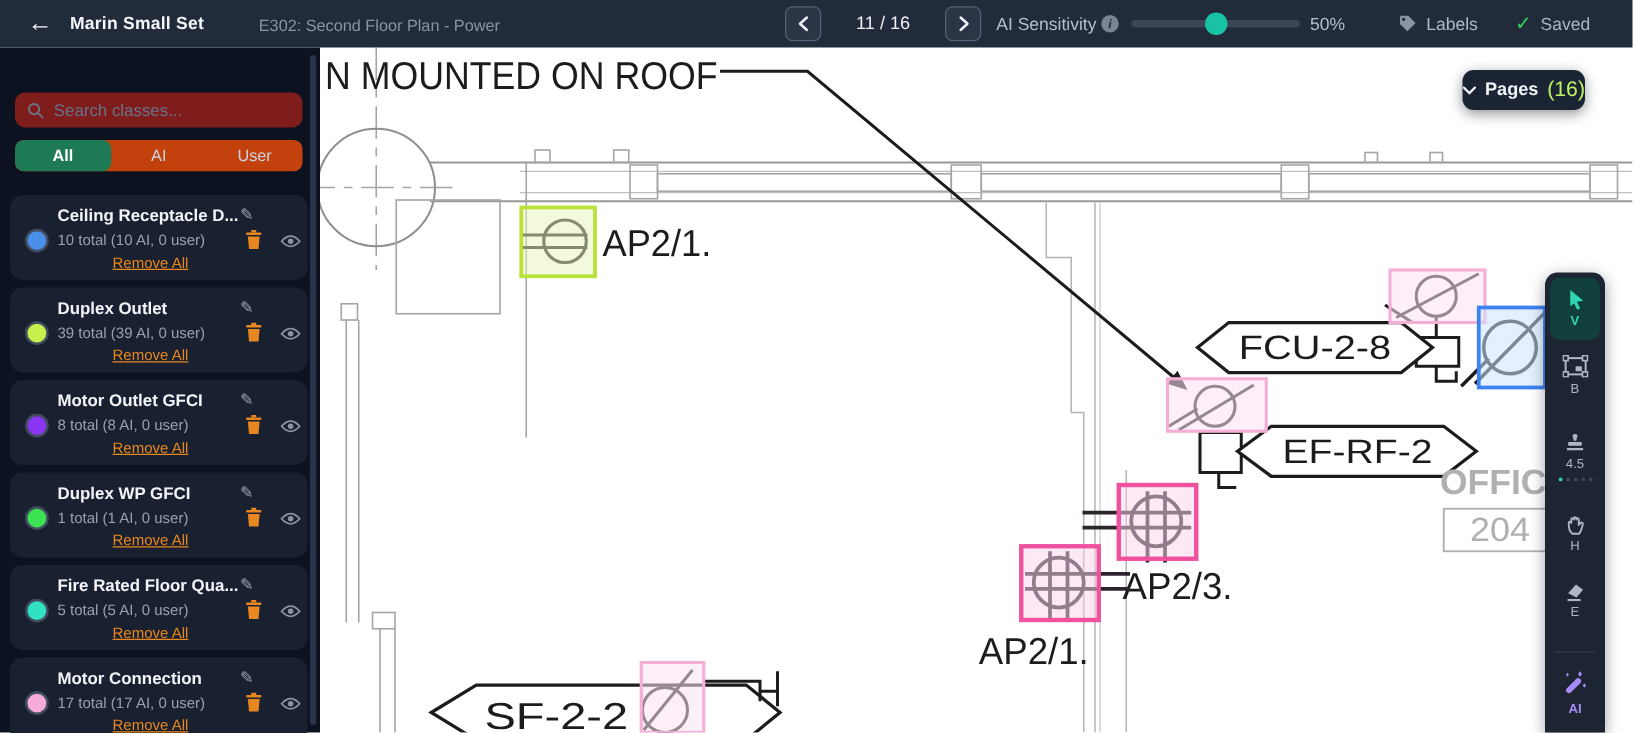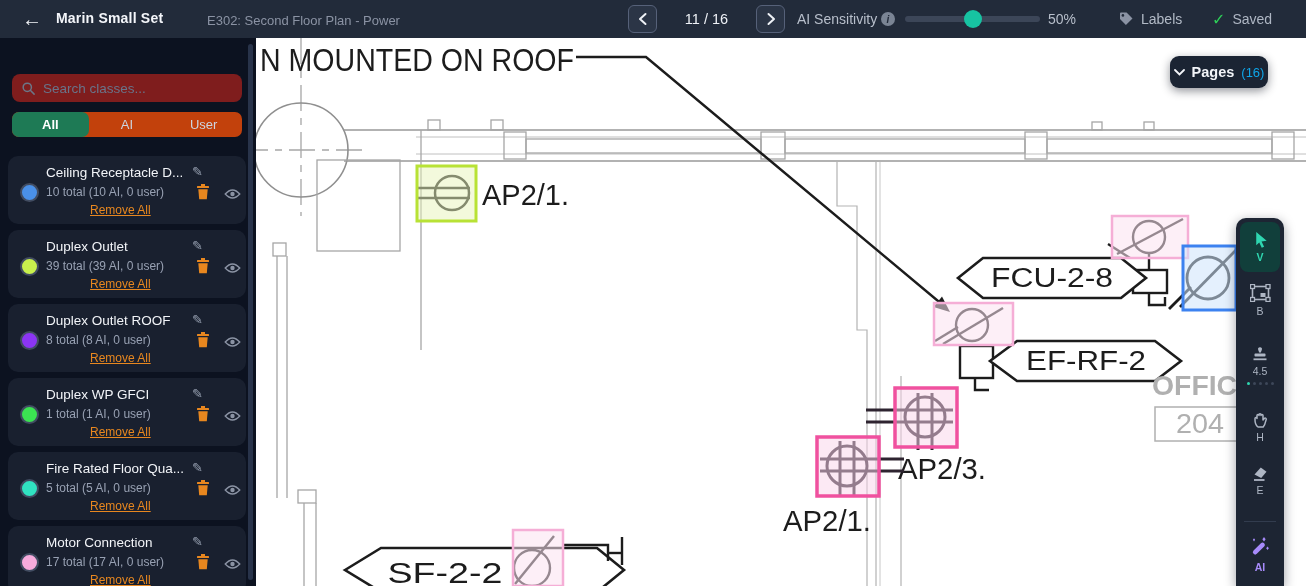--- a/index.html
+++ b/index.html
@@ -49,37 +49,37 @@
           border-radius:7px; display:flex; }
   .tab { flex:1; display:flex; align-items:center; justify-content:center; color:#cdd4df;
          font-size:13px; cursor:pointer; border-radius:7px; }
   .tab.active { background:#1e7a55; color:#fff; font-weight:700; }
   .cards { position:absolute; left:8px; top:118px; width:238px; }
   .card { position:relative; width:238px; height:68px; background:#19202f; border-radius:10px;
           margin-bottom:6px; cursor:pointer; }
   .card .dot { position:absolute; left:12px; top:27px; width:19px; height:19px; border-radius:50%;
                border:2px solid #414c61; }
   .card .name { position:absolute; left:38px; top:9px; color:#f2f4f8; font-size:13.5px;
-                font-weight:400; max-width:140px; white-space:nowrap; }
+                font-weight:700; max-width:140px; white-space:nowrap; }
   .card .pencil { position:absolute; left:184px; top:8px; color:#98a1b2; font-size:13px; cursor:pointer; }
   .card .cnt { position:absolute; left:38px; top:29px; color:#98a1b3; font-size:12px; }
   .card .rm { position:absolute; left:38px; top:47px; color:#e8871f; font-size:12px;
               text-decoration:underline; cursor:pointer;margin-left:44px; }
   .card .trash { position:absolute; left:188px; top:28px; cursor:pointer; }
   .card .eye { position:absolute; left:216px; top:30px; cursor:pointer; }
   .sb-scroll { position:absolute; left:248px; top:6px; width:5px; height:536px;
                background:#28334a; border-radius:3px; }
 
   
   .canvas { position:absolute; left:256px; top:38px; width:1050px; height:548px; background:#fff; }
   .pages-btn { position:absolute; left:914px; top:18px; width:98px; height:32px; background:#1b2433;
                border-radius:9px; display:flex; align-items:center; justify-content:center; gap:7px;
                box-shadow:0 3px 10px rgba(10,16,28,.45); cursor:pointer; z-index:30; }
   .pages-btn .pl { color:#f2f4f8; font-size:14.5px; font-weight:700; }
-  .pages-btn .pc { color:#0ea5e9; font-size:13px; }
+  .pages-btn .pc { color:#bef264; font-size:17px; }
 
   
   .tools { position:absolute; left:980px; top:180px; width:48px; height:368px; background:#1d2533;
            border-radius:10px 10px 0 0; box-shadow:0 3px 12px rgba(10,16,28,.4); z-index:30; }
   .tool { position:absolute; left:0; width:48px; display:flex; flex-direction:column;
           align-items:center; gap:3px; cursor:pointer; }
   .tool .lbl { font-size:10.5px; color:#aeb6c4; }
   .tool-tile { position:absolute; left:4px; top:4px; width:40px; height:50px; background:#113f3b;
                border-radius:8px; display:flex; flex-direction:column; align-items:center;
                justify-content:center; gap:2px; cursor:pointer; }
@@ -190,21 +190,21 @@
     <span class="eye">
       <svg width="17" height="12" viewBox="0 0 20 14">
             <path d="M1.5 7 Q10 -2.5 18.5 7 Q10 16.5 1.5 7 Z" fill="none" stroke="#8b93a4" stroke-width="1.7"></path>
             <circle cx="10" cy="7" r="2.6" fill="#8b93a4"></circle>
           </svg>
     </span>
   </div>
 
   <div class="card">
     <span class="dot" style="background-color: rgb(139, 53, 244);"></span>
-    <span class="name">Duplex Outlet ROOF</span>
+    <span class="name">Motor Outlet GFCI</span>
     <span class="pencil">✎</span>
     <span class="cnt">8 total (8 AI, 0 user)</span>
     <span class="rm">Remove All</span>
     <span class="trash">
       <svg width="14" height="16" viewBox="0 0 14 16">
             <rect x="5" y="0" width="4" height="2" fill="#e8871f"></rect>
             <rect x="1" y="2" width="12" height="2" rx="0.5" fill="#e8871f"></rect>
             <path d="M2.3 5.2 h9.4 l-0.9 10 h-7.6 Z" fill="#e8871f"></path>
           </svg>
     </span>

